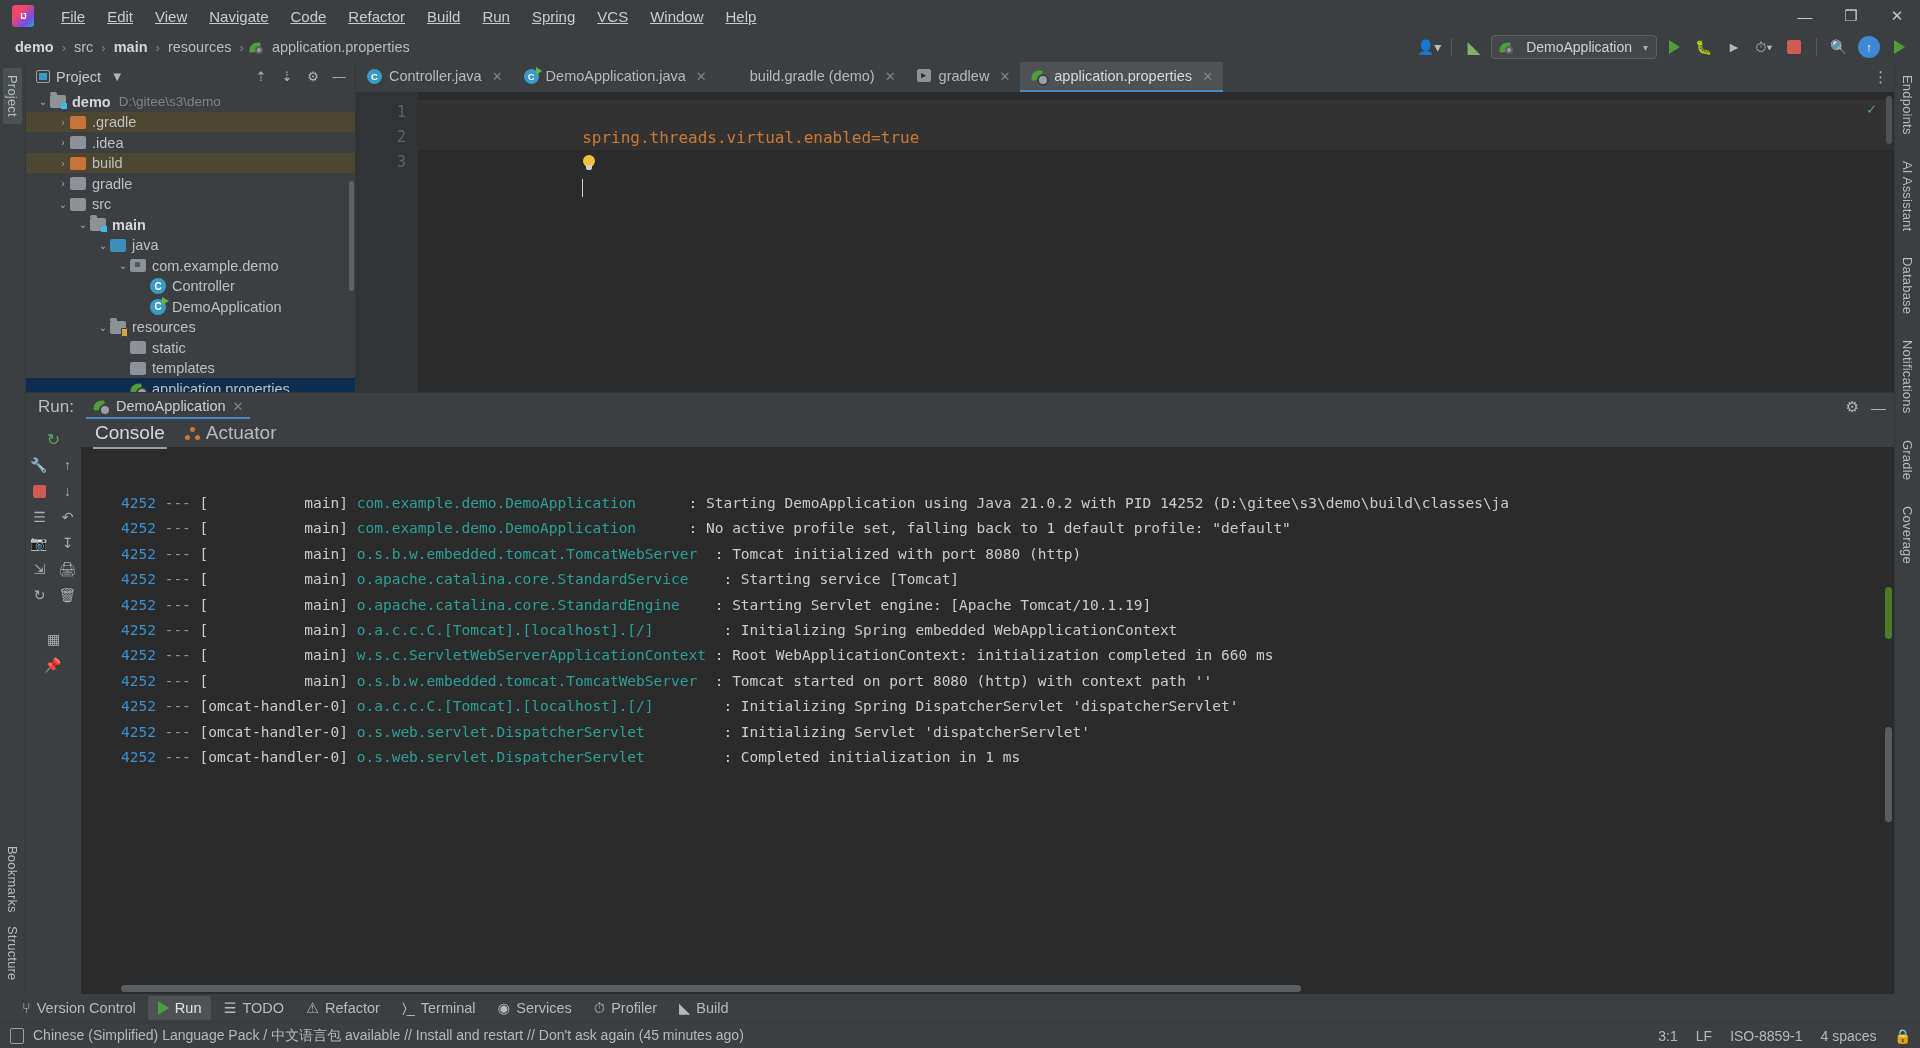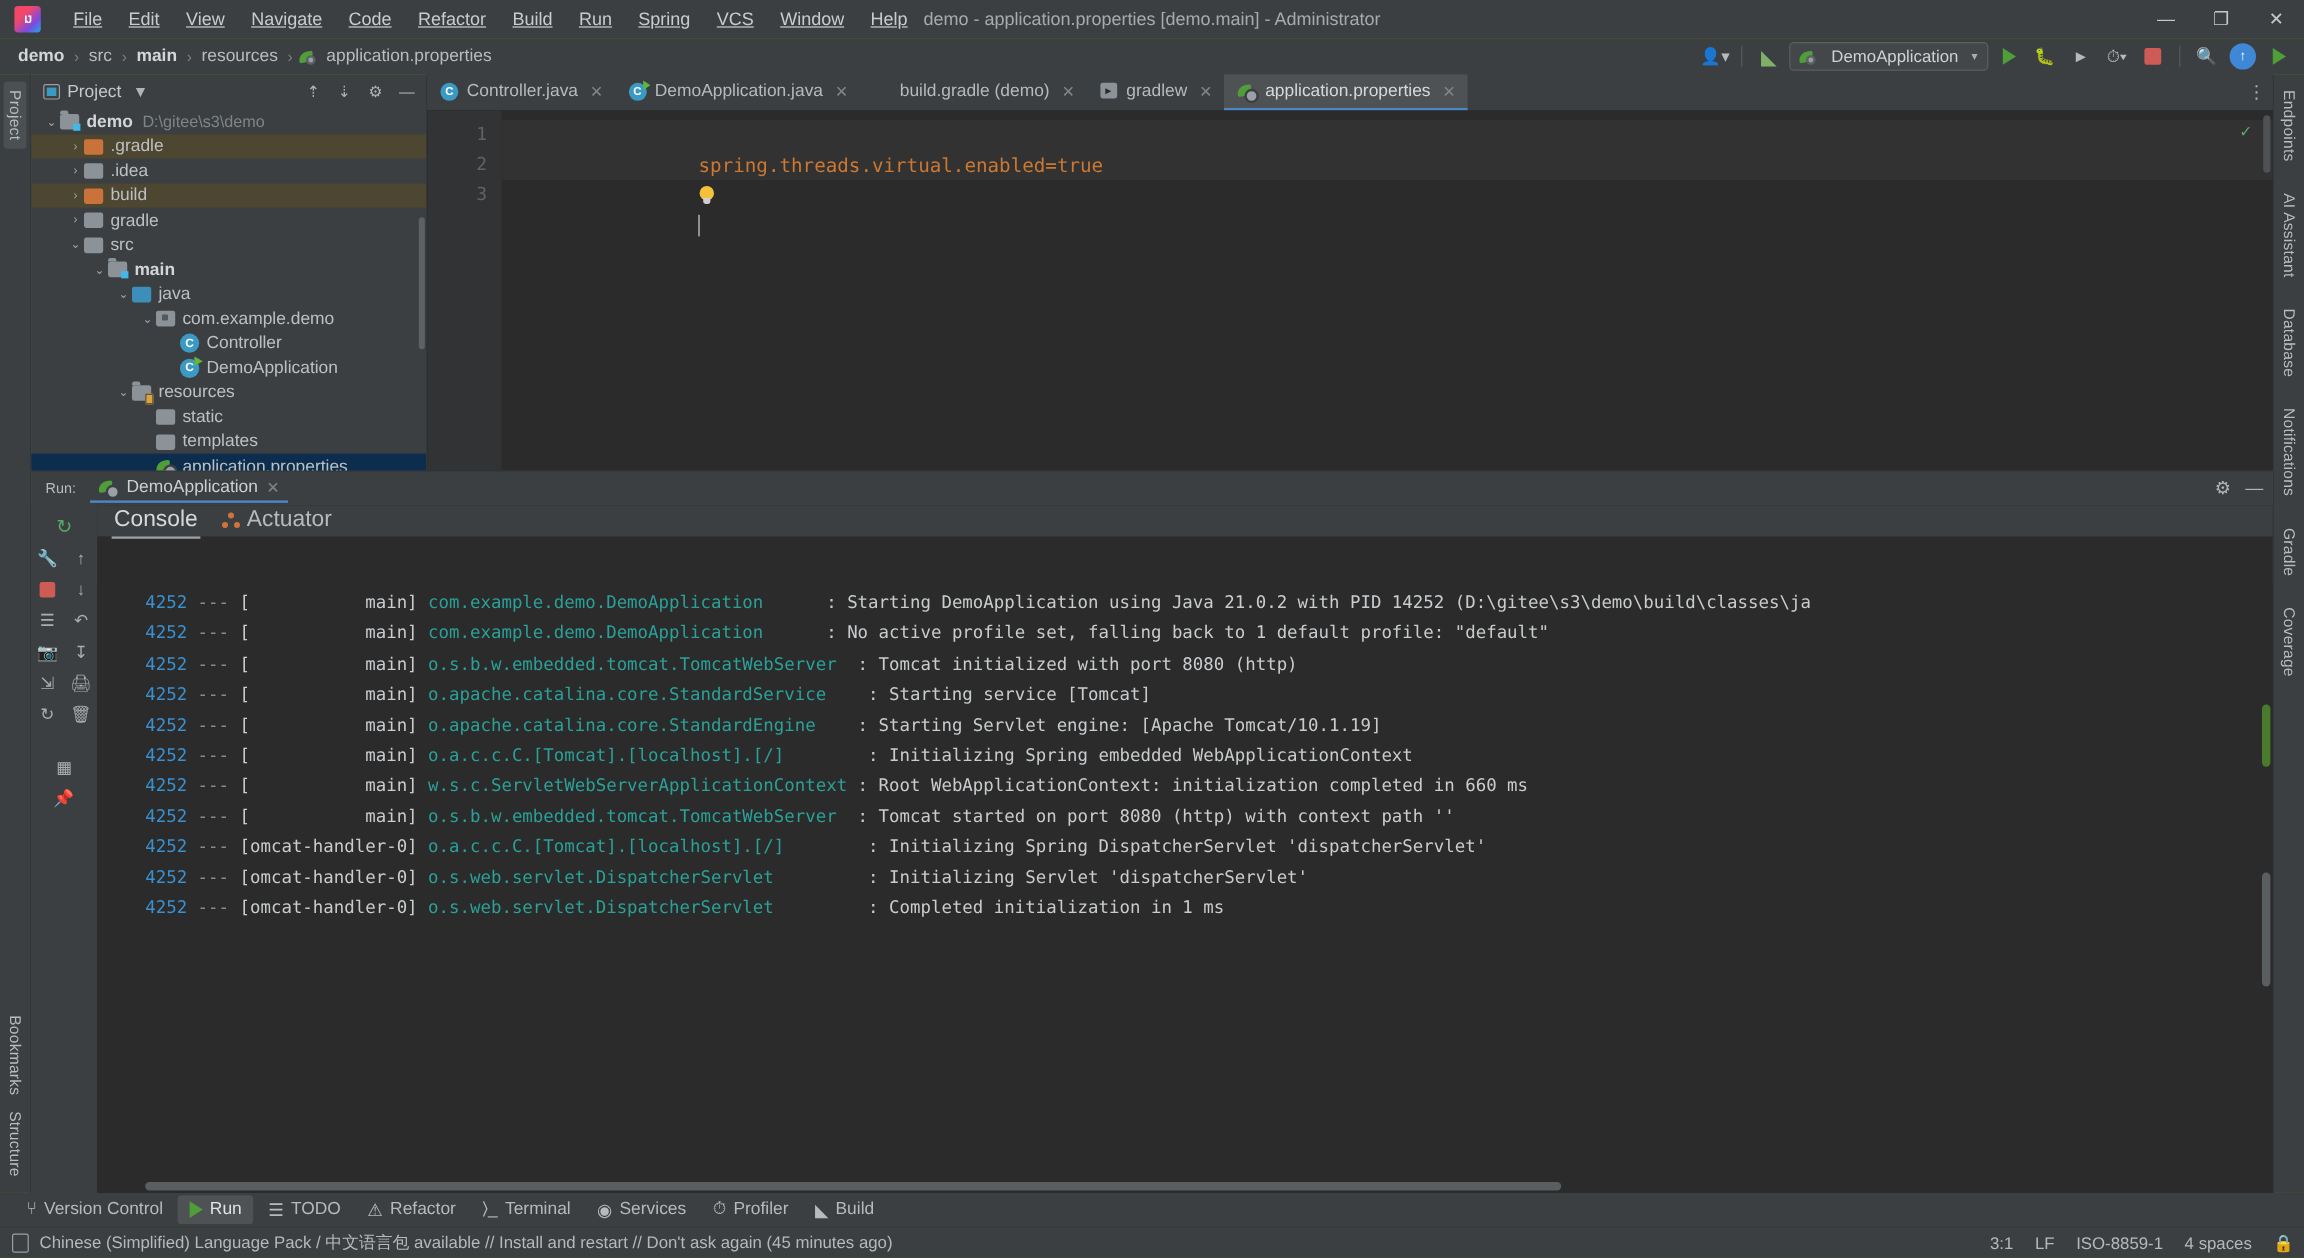--- a/index.html
+++ b/index.html
@@ -3,21 +3,21 @@
 <meta charset="utf-8">
 <style>
   * { box-sizing: border-box; margin:0; padding:0; }
   html,body{ background:#3c3f41; }
   body{
     width:1920px; height:1048px; overflow:hidden;
     font-family:"Liberation Sans", sans-serif;
     color:#bbbbbb; font-size:15px;
     -webkit-font-smoothing:antialiased;
   }
-  .app{ position:relative; width:1920px; height:1048px; background:#4d7c0f; display:flex; flex-direction:column; }
+  .app{ position:relative; width:1920px; height:1048px; background:#8b5cf6; display:flex; flex-direction:column; }
 
   
   .titlebar{
     height:32px; background:#3c3f41; display:flex; align-items:center;
     flex:0 0 32px; position:relative;
   }
   .logo{ width:22px;height:22px;margin-left:12px;margin-right:16px; position:relative; border-radius:3px;
     background:linear-gradient(135deg,#f0476b 0%,#f0476b 35%,#7b4ae2 70%,#1fa8e0 100%); }
   .logo:after{ content:"IJ"; position:absolute; inset:0; color:#fff; font-size:9px; font-weight:bold;
     display:flex; align-items:center; justify-content:center; letter-spacing:-1px;}
@@ -124,21 +124,21 @@
   .bulb:before{content:"";position:absolute;left:1px;top:0;width:12px;height:12px;border-radius:50%;background:#f5c13b;}
   .bulb:after{content:"";position:absolute;left:4px;top:10px;width:6px;height:5px;background:#cfcfcf;border-radius:0 0 2px 2px;}
   .caret{ display:inline-block;width:1px;height:18px;background:#cfd2d4;vertical-align:-4px;}
   .checkok{ position:absolute; right:18px; top:8px; color:#59a869; font-size:15px;}
   .editorscroll{ position:absolute; right:2px; top:4px; width:6px; height:48px; background:#4e5254; border-radius:3px;}
 
   
   .runpanel{ flex:1 1 auto; display:flex; flex-direction:column; background:#3c3f41; min-height:0;
      border-top:1px solid #323539;}
   .runhdr{ height:28px; display:flex;align-items:center; padding:0 8px 0 12px; gap:12px; position:relative;}
-  .runlabel{ font-size:12px;color:#b9bcbe; }
+  .runlabel{ font-size:17px;color:#b9bcbe; }
   .runtab{ display:flex;align-items:center;gap:7px; font-size:14.5px;color:#ccd0d2; padding:3px 7px;
      border-bottom:2px solid #4a88c7; }
   .runtab .x{ color:#80858a;font-size:13px; }
   .runhdr-right{ margin-left:auto; display:flex; align-items:center; gap:12px; color:#b0b4b6; font-size:15px;}
   .runbody{ flex:1 1 auto; display:flex; min-height:0; }
   .runtools{ width:55px; flex:0 0 55px; background:#3c3f41; display:flex; flex-direction:column;
      align-items:center; padding-top:6px; gap:2px; }
   .rtrow{ display:flex; gap:4px; align-items:center; justify-content:center; width:100%; }
   .rtic{ width:24px;height:24px; display:flex;align-items:center;justify-content:center; font-size:14px; color:#a9adaf; border-radius:3px;}
   .green-rerun{ color:#59a869; font-size:16px; }
@@ -189,21 +189,20 @@
       <div class="mi"><u>Navigate</u></div>
       <div class="mi"><u>Code</u></div>
       <div class="mi"><u>Refactor</u></div>
       <div class="mi"><u>Build</u></div>
       <div class="mi"><u>Run</u></div>
       <div class="mi"><u>Spring</u></div>
       <div class="mi"><u>VCS</u></div>
       <div class="mi"><u>Window</u></div>
       <div class="mi"><u>Help</u></div>
     </div>
-    <div class="wintitle">demo - application.properties [demo.main] - Administrator</div>
     <div class="wbtns">
       <div class="wbtn">—</div>
       <div class="wbtn">❐</div>
       <div class="wbtn close">✕</div>
     </div>
   </div>
 
   <div class="navbar">
     <div class="crumbs">
       <span class="crumb bold">demo</span>

